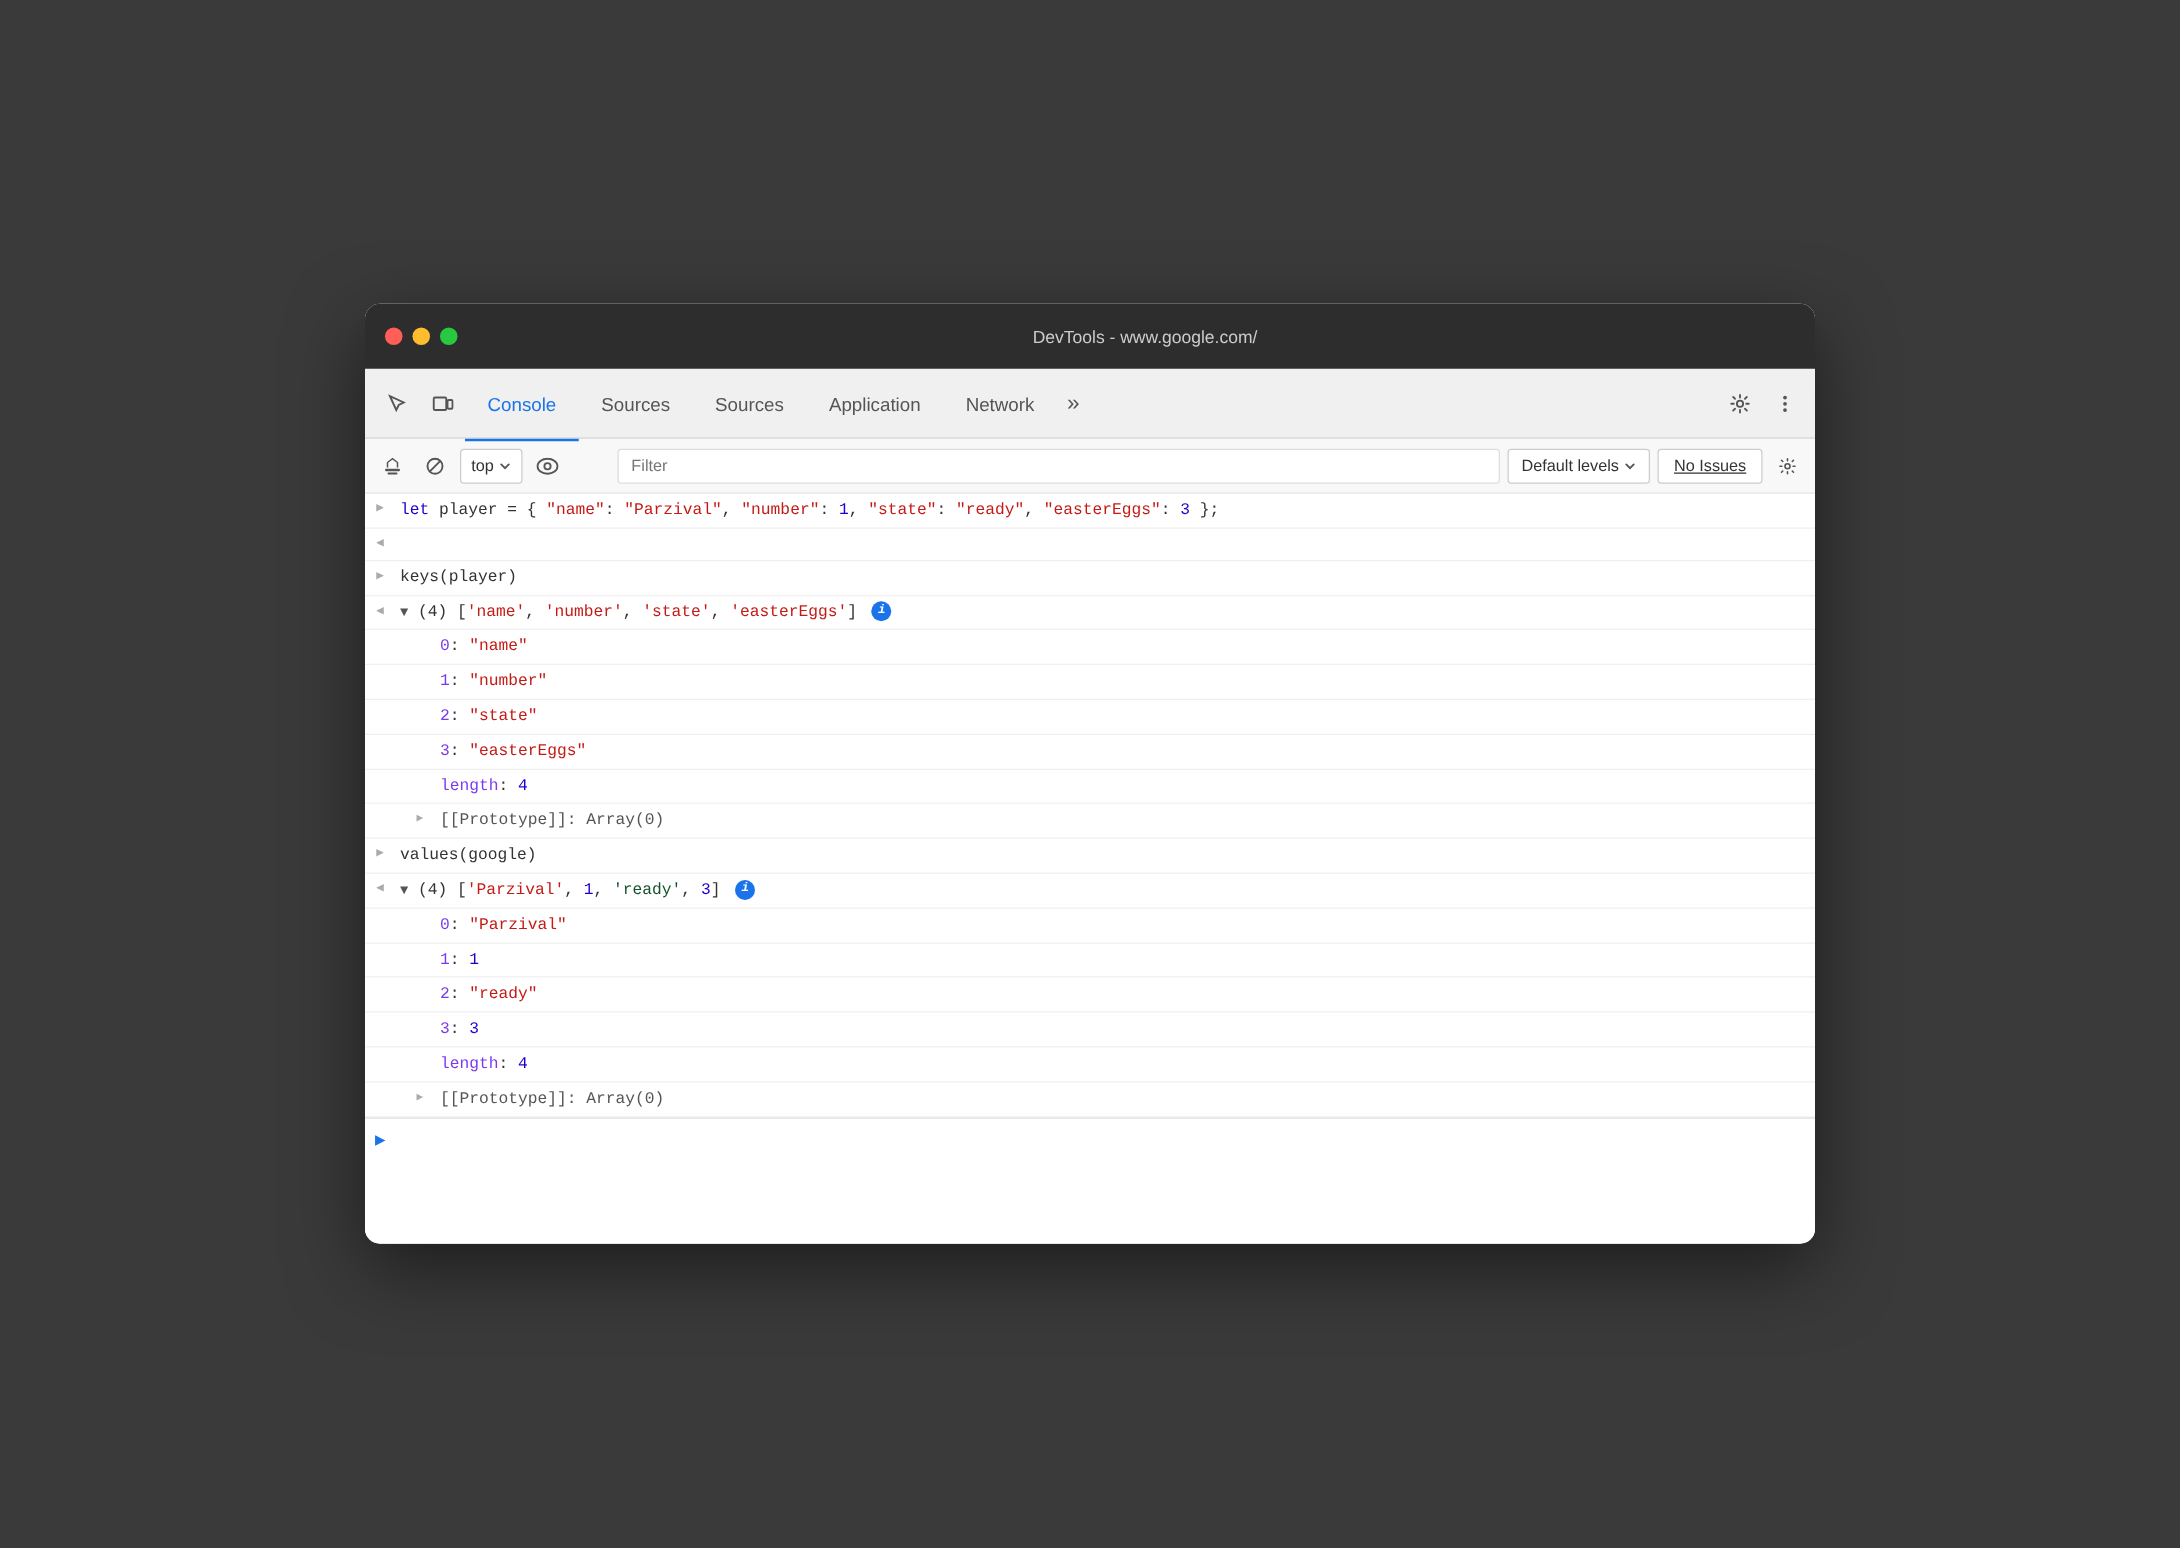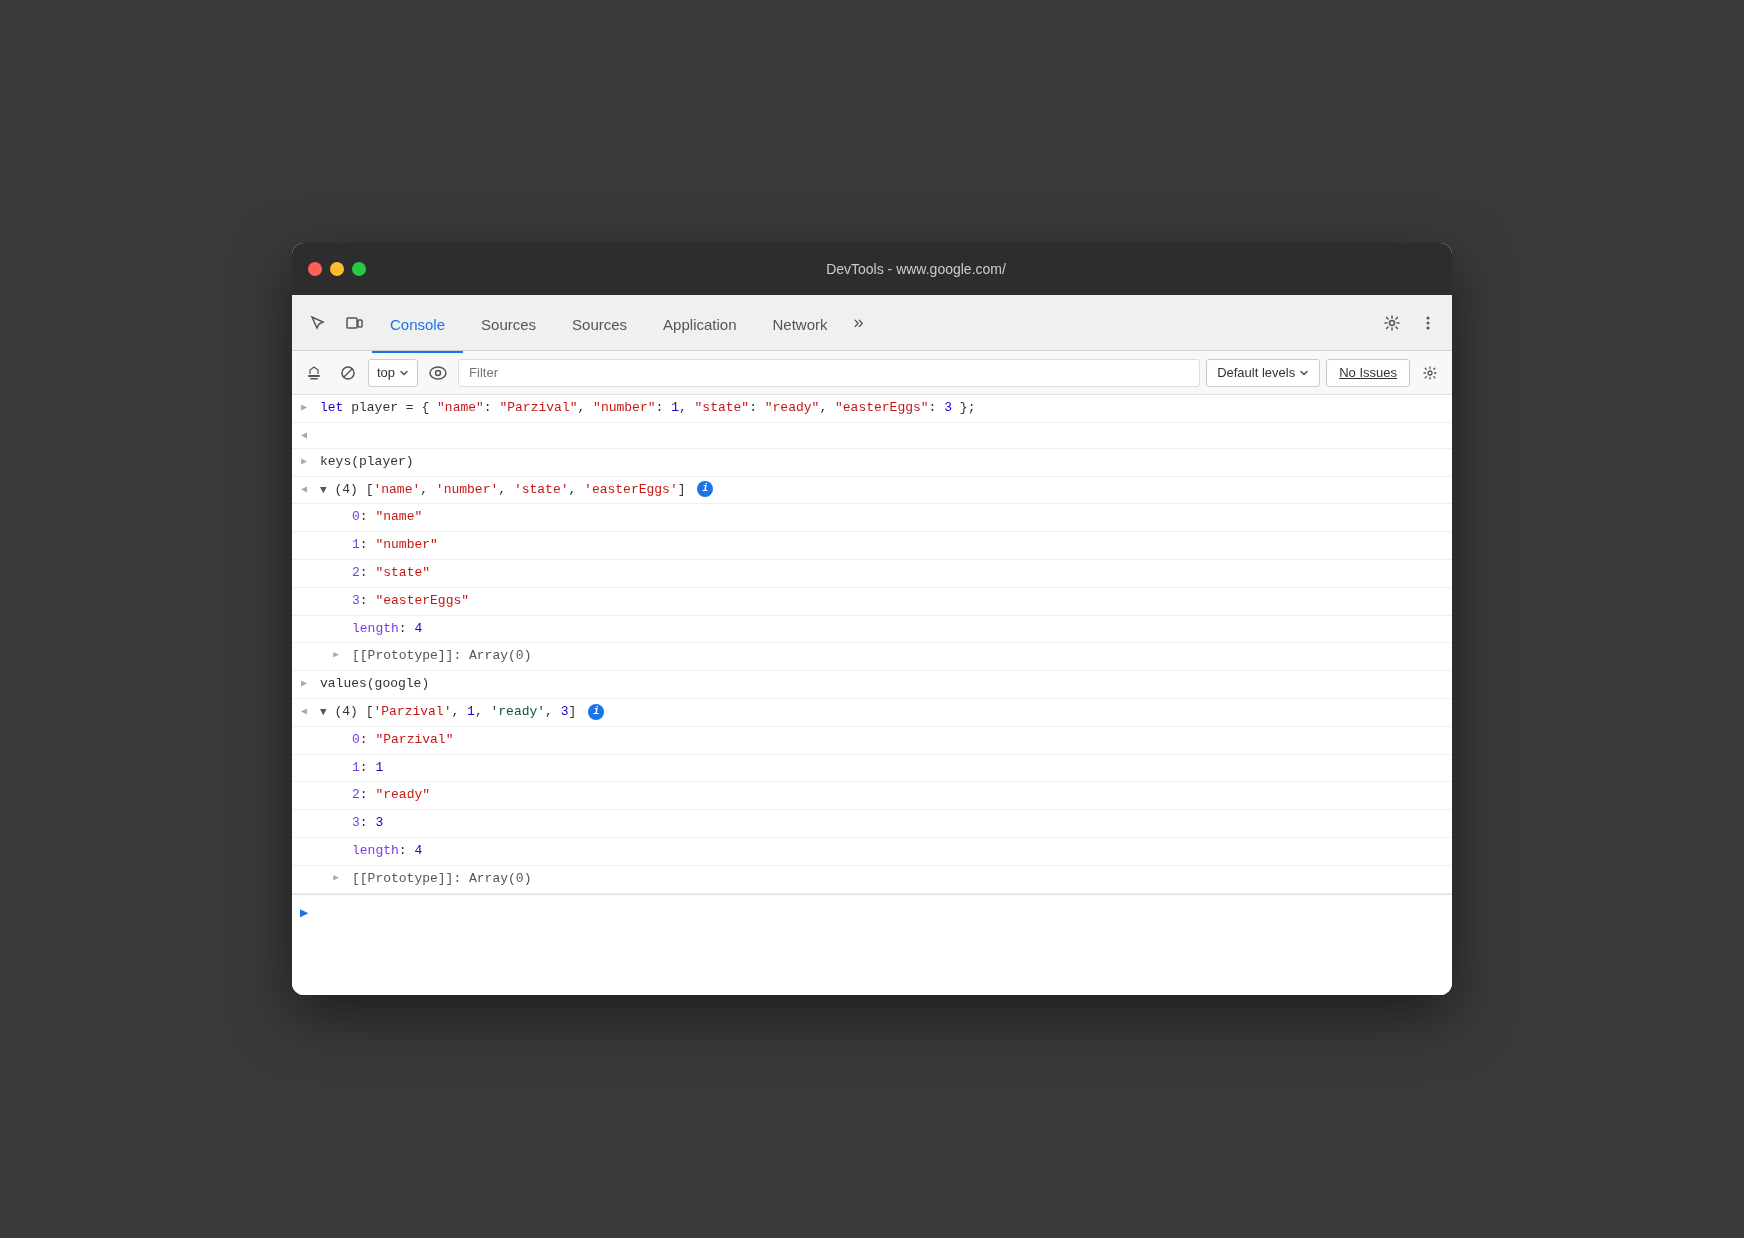--- a/index.html
+++ b/index.html
@@ -166,20 +166,21 @@
     .filter-input {
       flex: 1;
       height: 28px;
       border: 1px solid #ddd;
       border-radius: 3px;
       padding: 0 10px;
       font-size: 13px;
       background: white;
       color: #333;
       outline: none;
+      margin-left: 36px;
     }
     .levels-btn {
       display: flex;
       align-items: center;
       gap: 4px;
       padding: 3px 10px;
       border: 1px solid #ccc;
       border-radius: 3px;
       background: white;
       cursor: pointer;

